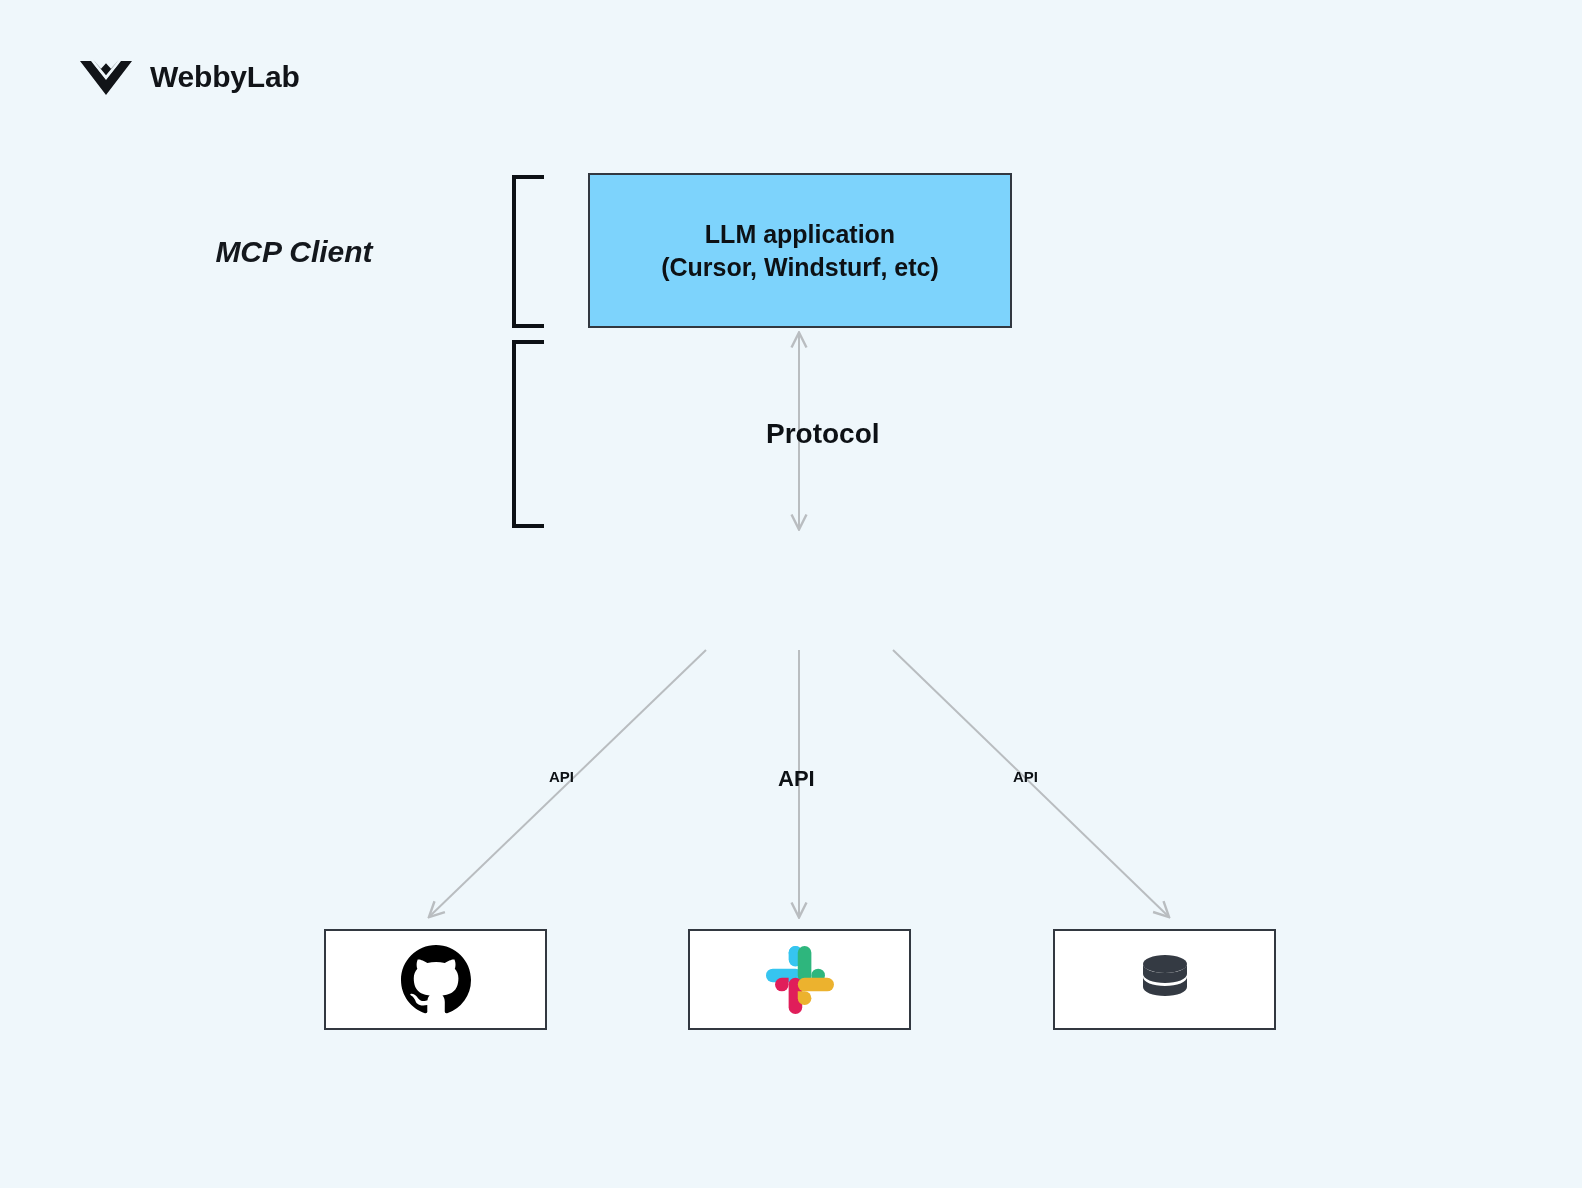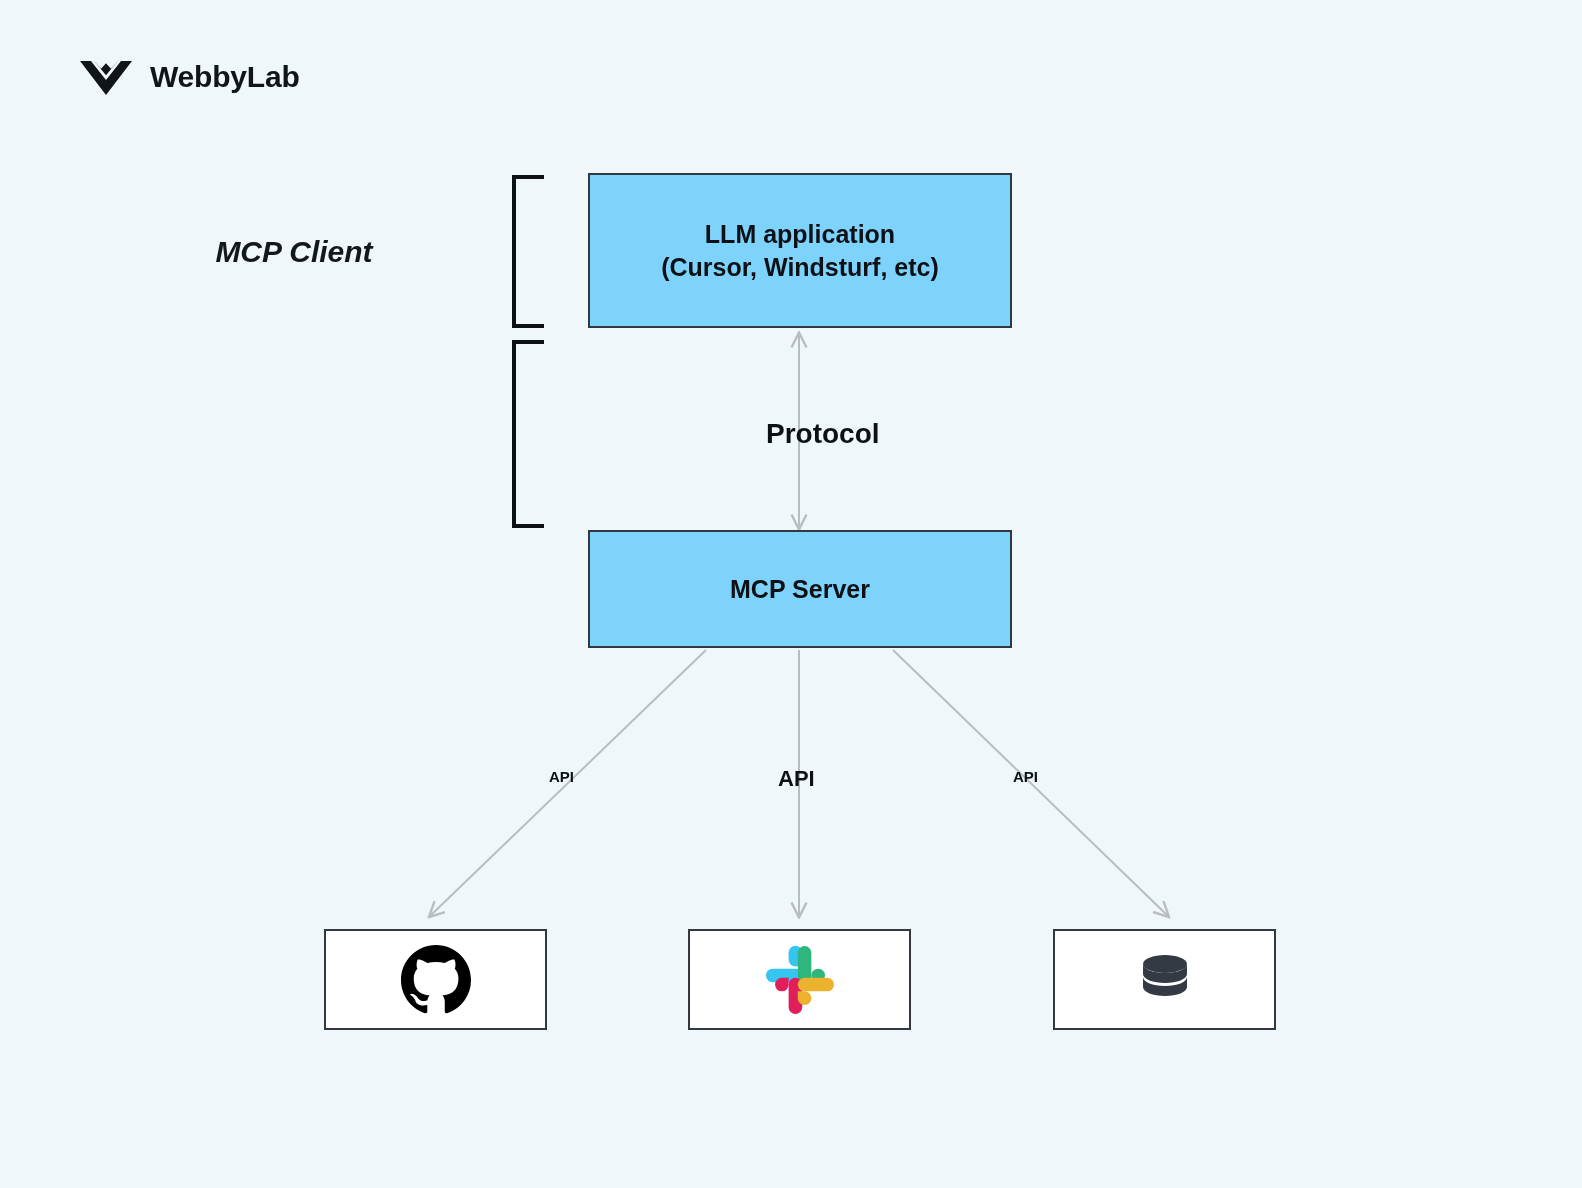--- a/index.html
+++ b/index.html
@@ -149,23 +149,20 @@
   </div>
 
   <div class="section-label" id="label-client">MCP Client</div>
 
 
   <div class="node" id="node-llm">
     <div class="node-text">LLM application
 (Cursor, Windsturf, etc)</div>
   </div>
 
-  <div class="node" id="node-server">
-    <div class="node-text">MCP Server</div>
-  </div>
 
   <div class="edge-label" id="lbl-protocol">Protocol</div>
   <div class="edge-label" id="lbl-api-left">API</div>
   <div class="edge-label" id="lbl-api-mid">API</div>
   <div class="edge-label" id="lbl-api-right">API</div>
 
   <div class="icon-node" id="node-github">
     <svg width="70" height="70" viewBox="0 0 16 16">
       <path fill="#000000" d="M8 0C3.58 0 0 3.58 0 8c0 3.54 2.29 6.53 5.47 7.59.4.07.55-.17.55-.38
         0-.19-.01-.82-.01-1.49-2.01.37-2.53-.49-2.69-.94-.09-.23-.48-.94-.82-1.13-.28-.15-.68-.52-.01-.53.63-.01

